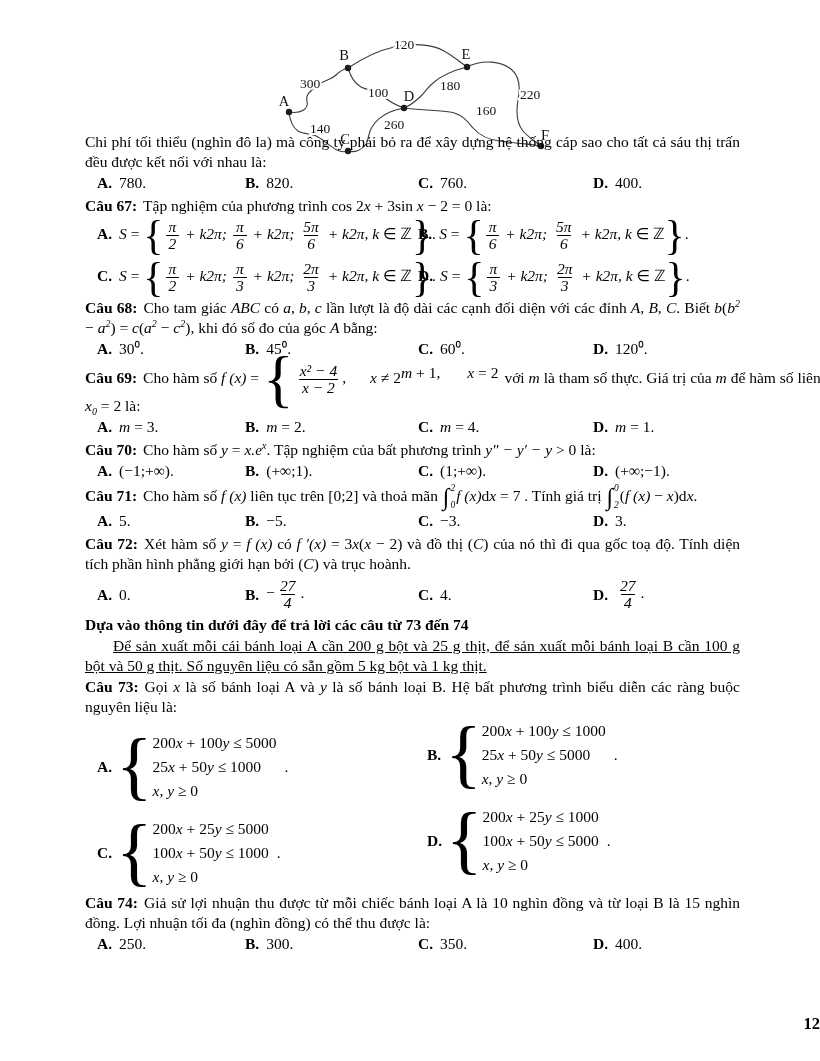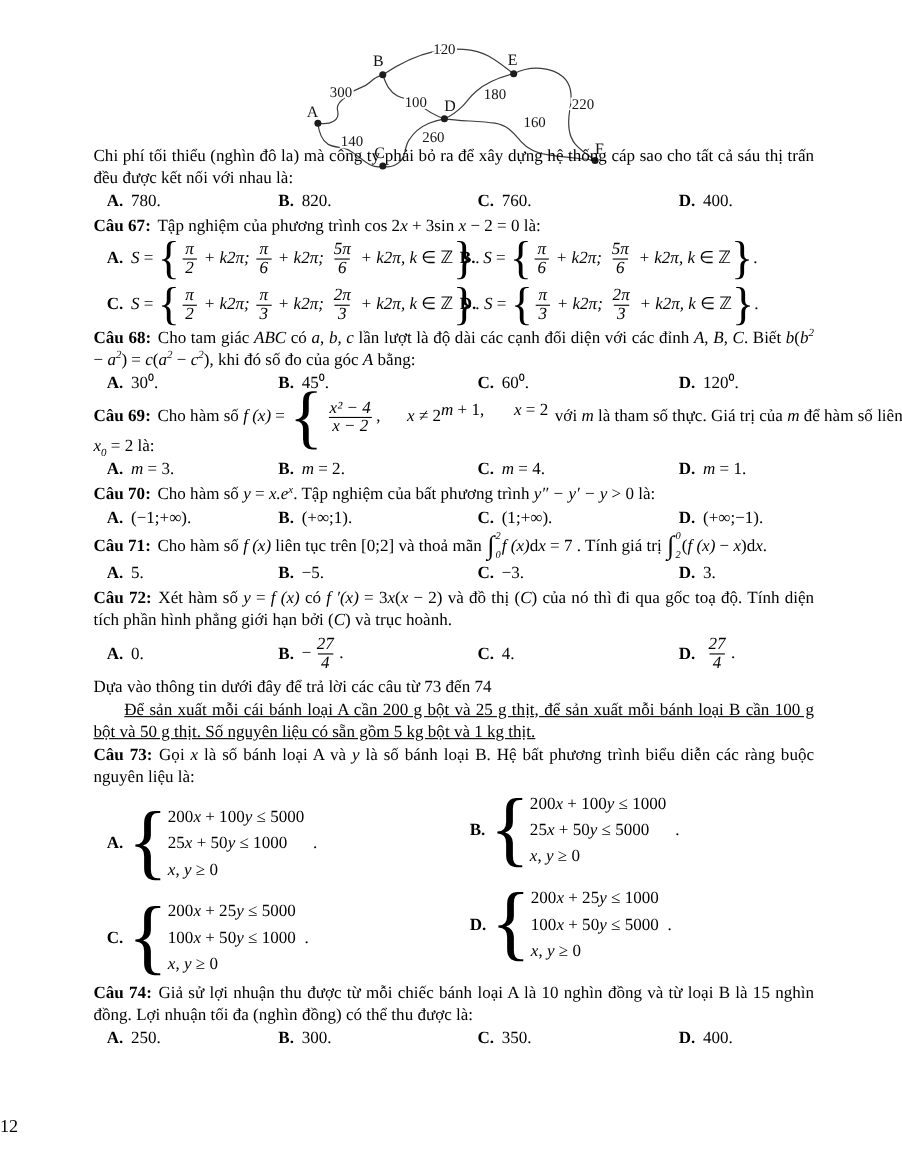--- a/index.html
+++ b/index.html
@@ -4,21 +4,21 @@
 <style>
   html,body { margin:0; padding:0; background:#e8e8e8; }
   .page { position:relative; width:820px; height:1061px; background:#ffffff; overflow:hidden;
           font-family:"Liberation Serif", serif; font-size:15.5px; color:#000; margin:0 auto; }
   .graph-svg { position:absolute; left:0; top:0; width:820px; height:175px; }
   .content { position:absolute; left:85px; top:132px; width:655px; line-height:20px; }
   p.para { margin:0 0 1px 0; text-align:justify; }
   p.tight { margin:0; }
   .qnum { font-weight:bold; padding-right:6px; }
   .L { font-weight:bold; padding-right:7px; }
-  .opt-row { display:grid; grid-template-columns:148px 173px 175px 147px; padding-left:12px; margin:1px 0 3px;gap:8px; }
+  .opt-row { display:grid; grid-template-columns:148px 173px 175px 147px; padding-left:12px; margin:1px 0 3px; }
   .opt { white-space:nowrap; }
   .grid67 { display:grid; grid-template-columns:321px 322px; padding-left:12px; row-gap:9px; margin:3px 0 4px; }
   .optm { white-space:nowrap; }
   .it { font-style:italic; }
   .frac { display:inline-flex; flex-direction:column; align-items:center; vertical-align:middle;
           margin:0 2px; font-style:italic; line-height:16px; text-align:center; }
   .frac .fn { padding:0 3px; display:block; }
   .frac .fd { border-top:1px solid #000; padding:0 3px; display:block; }
   .tksup { vertical-align:super; font-size:10px; line-height:0; font-style:italic; }
   .tksub { vertical-align:sub; font-size:10px; line-height:0; font-style:italic; }
@@ -26,33 +26,33 @@
                position:relative; top:-1px; font-family:"Liberation Serif", serif; }
   .intg { display:inline-flex; align-items:center; vertical-align:middle; margin:0 1px; }
   .intg .isym { font-size:24px; line-height:18px; font-style:normal; }
   .intg .ib { display:inline-flex; flex-direction:column; justify-content:space-between; height:26px;
               font-size:9.5px; line-height:9.5px; margin-left:1px; font-style:italic; }
   .sp { display:inline-block; }
   .row69 { white-space:nowrap; margin:4px 0 0 0; }
   .pw { display:inline-flex; flex-direction:row; row-gap:9px; vertical-align:middle; margin:0 6px 0 1px; }
   .pwrow { white-space:nowrap; }
   .line2 { margin:7px 0 1px 0; }
-  .header-bold { font-weight:normal; margin:7px 0 1px 0; }
+  .header-bold { font-weight:bold; margin:7px 0 1px 0; }
   .indent { text-indent:28px;text-decoration:underline; }
   .grid73 { display:grid; grid-template-columns:330px 325px; padding-left:12px; margin:2px 0 4px;
             align-items:start; row-gap:2px; }
   .syscell { display:flex; align-items:center; }
   .syscell .L { padding-right:4px; }
   .sys-lines { display:flex; flex-direction:column; line-height:24px; }
   .sys-brace { font-size:76px; top:-2px; }
   .sys-tail { margin-left:8px; }
   .leftcell { margin-top:12px; }
   .q72row { margin:4px 0 4px; }
   .q72row .optm { display:inline-flex; align-items:center; }
-  .pageno { position:absolute; left:0; width:100%; text-align:left; top:1014px; font-size:16.5px; }
+  .pageno { position:absolute; left:0; width:100%; text-align:right; top:1014px; font-size:16.5px;font-weight:bold; }
 </style>
 </head>
 <body>
 
 <div class="page">
 
   <svg id="gsvg" class="graph-svg" viewBox="0 0 820 175">
       <path d="M289,112 C301,114 309,109 307,101 C305,94 312,90 318,85 C326,79 331,80 336,75 C341,70 344,69 348,68" fill="none" stroke="#3c3c3c" stroke-width="1.1"></path>
       <path d="M289,112 C290,121 292,127 298,131 C305,135 312,133 318,137 C325,141 331,147 337,150 C341,152 345,152 348,151" fill="none" stroke="#3c3c3c" stroke-width="1.1"></path>
       <path d="M348,68 C360,60 376,51 394,47 C412,43 432,44 444,51 C453,56 460,62 467,67" fill="none" stroke="#3c3c3c" stroke-width="1.1"></path>

